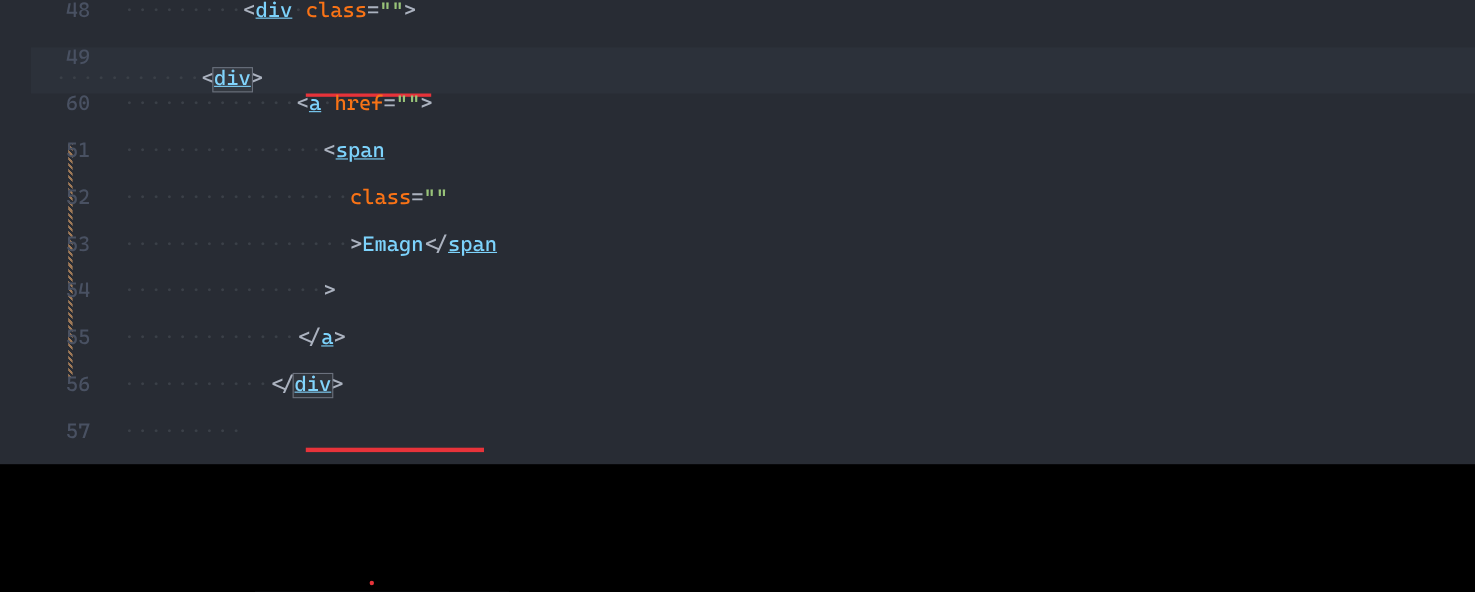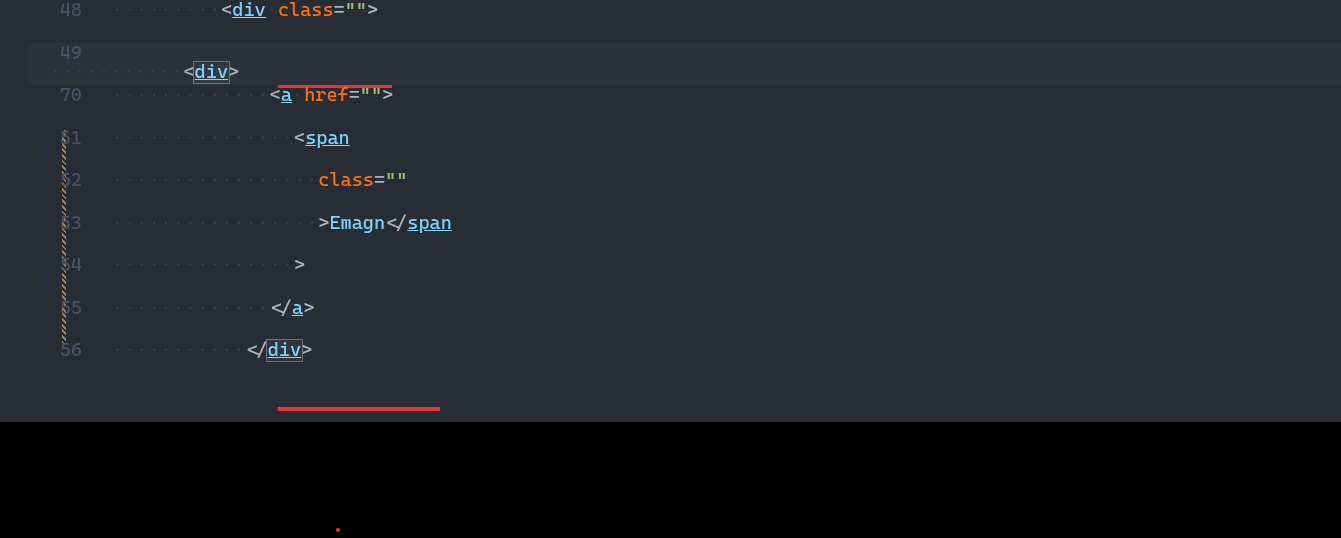--- a/index.html
+++ b/index.html
@@ -101,21 +101,21 @@
     <div class="gutter">48</div>
     <div class="code"><span class="ws">·········</span><span class="punc">&lt;</span><span class="tag">div</span><span class="ws">·</span><span class="attr">class</span><span class="punc">=</span><span class="str">"</span><span class="str">"</span><span class="punc">&gt;</span></div>
   </div>
 
   <div class="line hl">
     <div class="gutter">49</div>
     <div class="code"><span class="ws">···········</span><span class="punc">&lt;</span><span class="tag mh">div</span><span class="punc">&gt;</span></div>
   </div>
 
   <div class="line">
-    <div class="gutter">70</div>
+    <div class="gutter">60</div>
     <div class="code"><span class="ws">·············</span><span class="punc">&lt;</span><span class="tag">a</span><span class="ws">·</span><span class="attr">href</span><span class="punc">=</span><span class="str">"</span><span class="str">"</span><span class="punc">&gt;</span></div>
   </div>
 
   <div class="line">
     <div class="gutter">51</div>
     <div class="code"><span class="ws">···············</span><span class="punc">&lt;</span><span class="tag">span</span></div>
   </div>
 
   <div class="line">
     <div class="gutter">52</div>
@@ -135,16 +135,20 @@
   <div class="line">
     <div class="gutter">55</div>
     <div class="code"><span class="ws">·············</span><span class="punc">&lt;/</span><span class="tag">a</span><span class="punc">&gt;</span></div>
   </div>
 
   <div class="line">
     <div class="gutter">56</div>
     <div class="code"><span class="ws">···········</span><span class="punc">&lt;/</span><span class="tag mh">div</span><span class="punc">&gt;</span></div>
   </div>
 
+  <div class="line">
+    <div class="gutter">57</div>
+    <div class="code"><span class="ws">·········</span></div>
+  </div>
 
 </div>
 
 <div class="red-dot"></div>
 
 </body></html>

